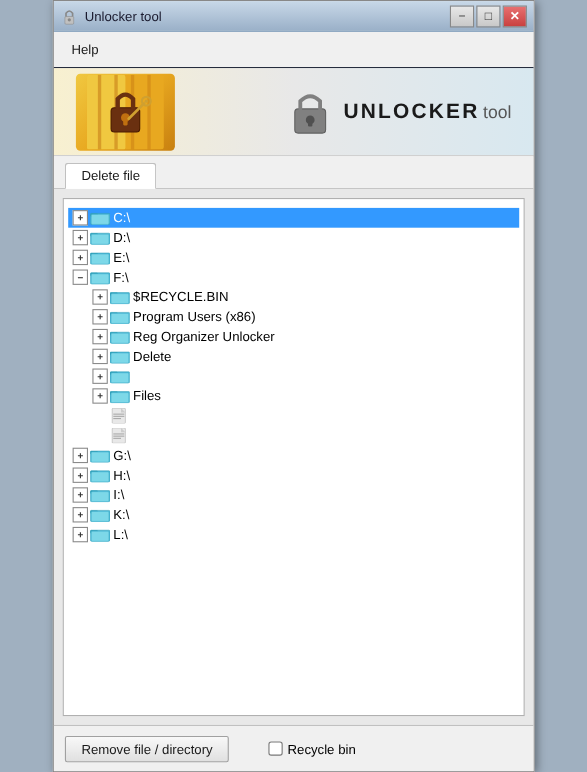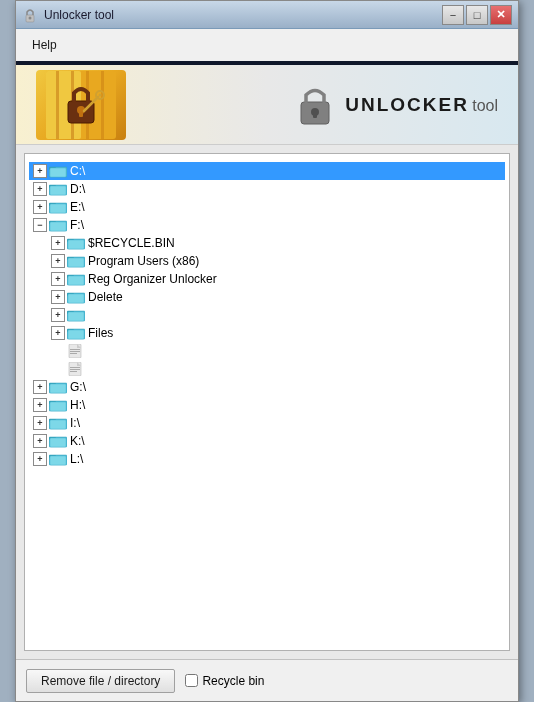--- a/index.html
+++ b/index.html
@@ -7,21 +7,21 @@
       width: 534px;
       height: 702px;
       background: #a0b0c0;
       font-family: 'Segoe UI', Tahoma, sans-serif;
       font-size: 12px;
       display: flex;
       align-items: center;
       justify-content: center;
     }
     .window {
-      width: 504px;
+      width: 438px;
       height: 702px;
       background: #f0f0f0;
       border: 1px solid #888;
       box-shadow: 2px 2px 8px rgba(0,0,0,0.4);
       display: flex;
       flex-direction: column;
     }
     .title-bar {
       background: linear-gradient(to bottom, #c8d8e8 0%, #9ab0c8 100%);
       height: 28px;
@@ -65,21 +65,21 @@
       background: linear-gradient(to bottom, #e87070, #c84040);
       color: white;
       font-weight: bold;
     }
     .menu-bar {
       background: #f0f0f0;
       height: 24px;
       display: flex;
       align-items: center;
       padding: 16px 8px;
-      border-bottom: 4px solid #0f172a;
+      border-bottom: 1px solid #0f172a;
       flex-shrink: 0;
     }
     .menu-item {
       padding: 2px 8px;
       cursor: pointer;
       font-size: 12px;
       color: #1a1a1a;
     }
     .header-banner {
       height: 80px;
@@ -189,35 +189,36 @@
       color: white;
     }
     .bottom-bar {
       background: #f0f0f0;
       height: 42px;
       display: flex;
       align-items: center;
       padding: 16px 10px;
       border-top: 1px solid #c0c0c0;
       flex-shrink: 0;
-      gap: 10px;
+      gap: 26px;
     }
     .action-btn {
       padding: 4px 14px;
       background: linear-gradient(to bottom, #f8f8f8, #e0e0e0);
       border: 1px solid #a0a0a0;
       cursor: pointer;
       font-size: 12px;
       color: #1a1a1a;
       border-radius: 2px;
     }
     .checkbox-area {
       display: flex;
       align-items: center;
       gap: 4px;
+      margin-left: 10px;
       justify-content: flex-end;
     }
     .checkbox-area input[type="checkbox"] {
       width: 13px;
       height: 13px;
     }
     .close-action-btn {
       margin-left: auto;
       padding: 4px 18px;
       background: linear-gradient(to bottom, #f8f8f8, #e0e0e0);
@@ -285,20 +286,23 @@
         <circle cx="20" cy="32" r="4" fill="#505050"></circle>
         <rect x="18" y="33" width="4" height="5" fill="#505050" rx="1"></rect>
       </svg>
       <div>
         <span style="font-size:19px; font-weight:bold; letter-spacing:2px; color:#1a1a1a;">UNLOCKER</span>
         <span style="font-size:16px; color:#555;">tool</span>
       </div>
     </div>
   </div>
 
+  <div class="tab-bar">
+    <div class="tab active">Delete file</div>
+  </div>
 
   <div class="content-area">
     <div class="tree-container">
 
       <div class="tree-item selected" style="padding-left:4px;">
         <div class="expand-btn">+</div>
         <div class="folder-icon">
           <svg viewBox="0 0 18 14">
               <rect x="0" y="3" width="18" height="10" rx="1" fill="#4db8d4" stroke="#30a0b8" stroke-width="0.5"></rect>
               <rect x="0" y="3" width="7" height="3" rx="1" fill="#30a0b8"></rect>

